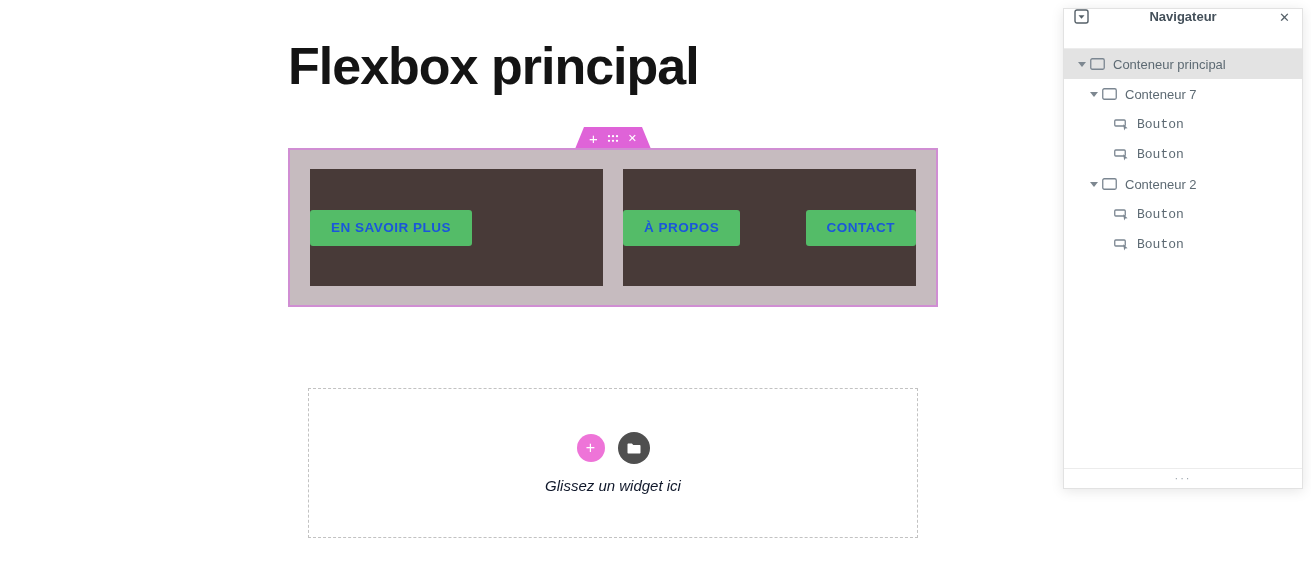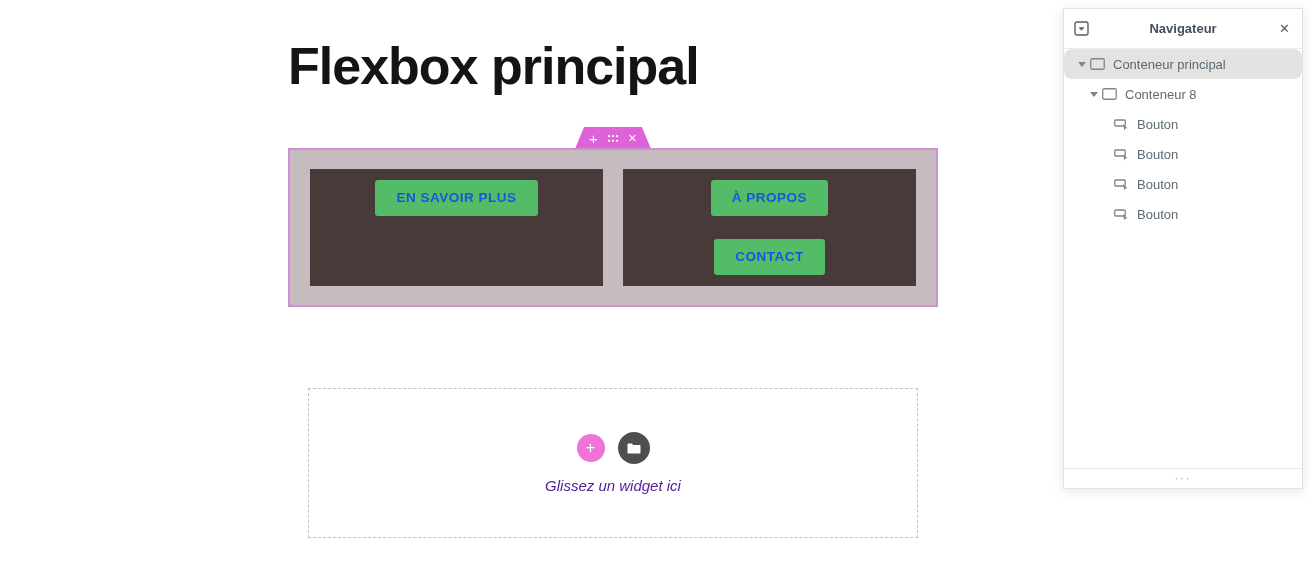--- a/index.html
+++ b/index.html
@@ -24,21 +24,21 @@
   .el-handle .h-close { font-size: 11px; line-height: 1; cursor: pointer; }
   .el-handle .h-drag { display: flex; cursor: grab; }
 
   .flex-container {
     position: absolute; left: 288px; top: 148px; width: 650px; height: 159px;
     background: #c6bbbf; border: 2px solid #d08ed3;
     display: flex; gap: 20px; padding: 19px 20px;
   }
   .inner-container {
     flex: 1; background: #483a38;
-    display: flex; flex-direction: column; align-items: center;
+    display: flex; flex-direction: row; align-items: center;
     justify-content: space-between; padding: 11px 0;
   }
   .el-button {
     display: inline-block; background: #54bc68; color: #1a56db;
     font-size: 13.5px; font-weight: 700; letter-spacing: .5px;
     height: 36px; line-height: 36px; padding: 0 21px; border-radius: 3px;
     text-decoration: none; white-space: nowrap; cursor: pointer;
   }
 
   
@@ -52,46 +52,46 @@
   .add-circle {
     width: 28px; height: 28px; border-radius: 50%; border: none;
     background: #ee74d8; color: #ffffff; font-size: 16px; line-height: 28px;
     text-align: center; cursor: pointer; padding: 0;
   }
   .folder-circle {
     width: 32px; height: 32px; border-radius: 50%; border: none;
     background: #4f4f4f; display: flex; align-items: center; justify-content: center;
     cursor: pointer; padding: 0;
   }
-  .drop-hint { font-style: italic; font-size: 15px; color: #4c1d95; }
+  .drop-hint { font-style: italic; font-size: 15px; color: #0f172a; }
 
   
   .navigator {
     position: absolute; left: 1063px; top: 8px; width: 240px; height: 481px;
     background: #ffffff; border: 1px solid #e2e2e2;
     box-shadow: 0 2px 12px rgba(0,0,0,.10);
     display: flex; flex-direction: column;
   }
   .nav-header {
-    height: 40px; flex: 0 0 40px; display: flex; align-items: center;
+    height: 40px; flex: 0 0 40px; display: flex; align-items: flex-start;
     padding: 0 10px; border-bottom: 1px solid #ececec;
   }
   .nav-collapse { display: flex; cursor: pointer; }
   .nav-title { flex: 1; text-align: center; font-size: 13px; font-weight: 700; color: #44505a; }
   .nav-close { color: #556068; font-size: 13px; line-height: 1; cursor: pointer; padding: 2px; }
 
   .nav-tree { flex: 1; overflow: hidden; padding-top: 0; }
   .nav-row {
     height: 30px; display: flex; align-items: center;
     font-size: 13px; color: #5d6a73; cursor: pointer; white-space: nowrap;
   }
   .nav-row.selected { background: #e3e3e3; }
-  .lvl0 { padding-left: 10px; border-radius: 8px; }
+  .lvl0 { padding-left: 10px; }
   .lvl1 { padding-left: 22px; }
-  .lvl2 { padding-left: 34px; }
+  .lvl2 { padding-left: 34px; font-family: Liberation Mono, monospace; }
   .caret { width: 16px; flex: 0 0 16px; display: flex; justify-content: center; cursor: pointer; }
   .caret i { display: block; width: 0; height: 0;
              border-left: 4.5px solid transparent; border-right: 4.5px solid transparent;
              border-top: 5.5px solid #7d8790; }
   .caret.hidden { visibility: hidden; }
   .tree-icon { width: 16px; flex: 0 0 16px; margin-right: 7px; display: flex; align-items: center; }
 
   .nav-footer {
     height: 20px; flex: 0 0 20px; border-top: 1px solid #ececec;
     display: flex; align-items: center; justify-content: center;
@@ -169,49 +169,60 @@
 
     <div class="nav-row lvl1">
       <span class="caret">
           <i></i>
         </span>
       <span class="tree-icon">
         <svg width="15" height="12" viewBox="0 0 15 12">
             <rect x="0.75" y="0.75" width="13.5" height="10.5" rx="1.5" fill="none" stroke="#7b8691" stroke-width="1.3"></rect>
           </svg>
       </span>
-      <span class="row-label">Conteneur 8</span>
-    </div>
-
-    <div class="nav-row lvl2">
-      <span class="caret hidden">
-          <i></i>
-        </span>
-      <span class="tree-icon">
-        <svg width="15" height="13" viewBox="0 0 15 13">
-          <rect x="0.75" y="2" width="10.5" height="6" rx="1" fill="none" stroke="#7b8691" stroke-width="1.3"></rect>
-          <path d="M9.2 6.2 L13.6 10.2 L11.3 10.5 L10.2 12.6 Z" fill="#7b8691"></path>
-        </svg>
-      </span>
-      <span class="row-label">Bouton</span>
-    </div>
-
-    <div class="nav-row lvl2">
-      <span class="caret hidden">
-          <i></i>
-        </span>
-      <span class="tree-icon">
-        <svg width="15" height="13" viewBox="0 0 15 13">
-          <rect x="0.75" y="2" width="10.5" height="6" rx="1" fill="none" stroke="#7b8691" stroke-width="1.3"></rect>
-          <path d="M9.2 6.2 L13.6 10.2 L11.3 10.5 L10.2 12.6 Z" fill="#7b8691"></path>
-        </svg>
-      </span>
-      <span class="row-label">Bouton</span>
-    </div>
-
+      <span class="row-label">Conteneur 7</span>
+    </div>
+
+    <div class="nav-row lvl2">
+      <span class="caret hidden">
+          <i></i>
+        </span>
+      <span class="tree-icon">
+        <svg width="15" height="13" viewBox="0 0 15 13">
+          <rect x="0.75" y="2" width="10.5" height="6" rx="1" fill="none" stroke="#7b8691" stroke-width="1.3"></rect>
+          <path d="M9.2 6.2 L13.6 10.2 L11.3 10.5 L10.2 12.6 Z" fill="#7b8691"></path>
+        </svg>
+      </span>
+      <span class="row-label">Bouton</span>
+    </div>
+
+    <div class="nav-row lvl2">
+      <span class="caret hidden">
+          <i></i>
+        </span>
+      <span class="tree-icon">
+        <svg width="15" height="13" viewBox="0 0 15 13">
+          <rect x="0.75" y="2" width="10.5" height="6" rx="1" fill="none" stroke="#7b8691" stroke-width="1.3"></rect>
+          <path d="M9.2 6.2 L13.6 10.2 L11.3 10.5 L10.2 12.6 Z" fill="#7b8691"></path>
+        </svg>
+      </span>
+      <span class="row-label">Bouton</span>
+    </div>
+
+    <div class="nav-row lvl1">
+      <span class="caret">
+          <i></i>
+        </span>
+      <span class="tree-icon">
+        <svg width="15" height="12" viewBox="0 0 15 12">
+            <rect x="0.75" y="0.75" width="13.5" height="10.5" rx="1.5" fill="none" stroke="#7b8691" stroke-width="1.3"></rect>
+          </svg>
+      </span>
+      <span class="row-label">Conteneur 2</span>
+    </div>
 
     <div class="nav-row lvl2">
       <span class="caret hidden">
           <i></i>
         </span>
       <span class="tree-icon">
         <svg width="15" height="13" viewBox="0 0 15 13">
           <rect x="0.75" y="2" width="10.5" height="6" rx="1" fill="none" stroke="#7b8691" stroke-width="1.3"></rect>
           <path d="M9.2 6.2 L13.6 10.2 L11.3 10.5 L10.2 12.6 Z" fill="#7b8691"></path>
         </svg>

